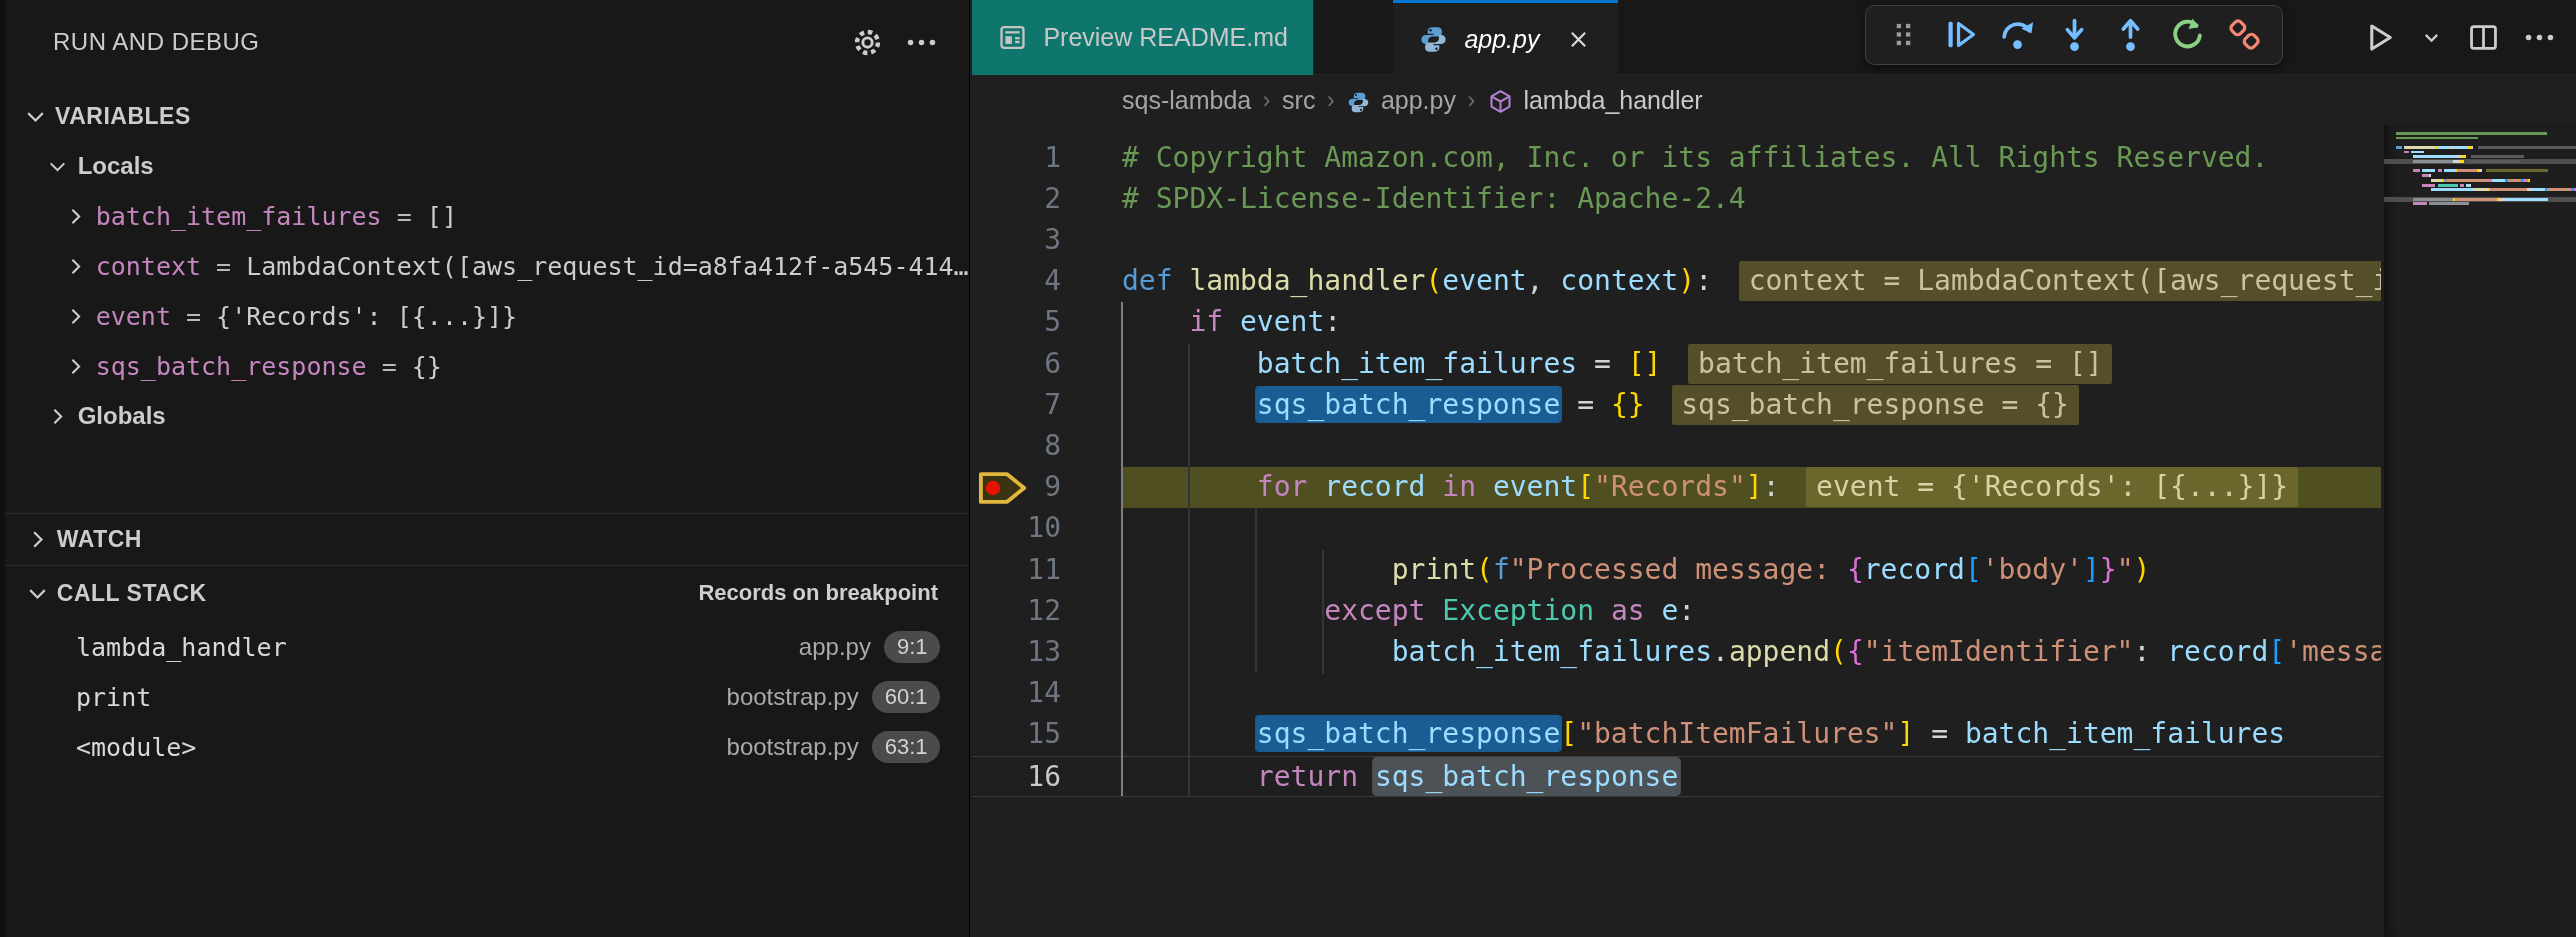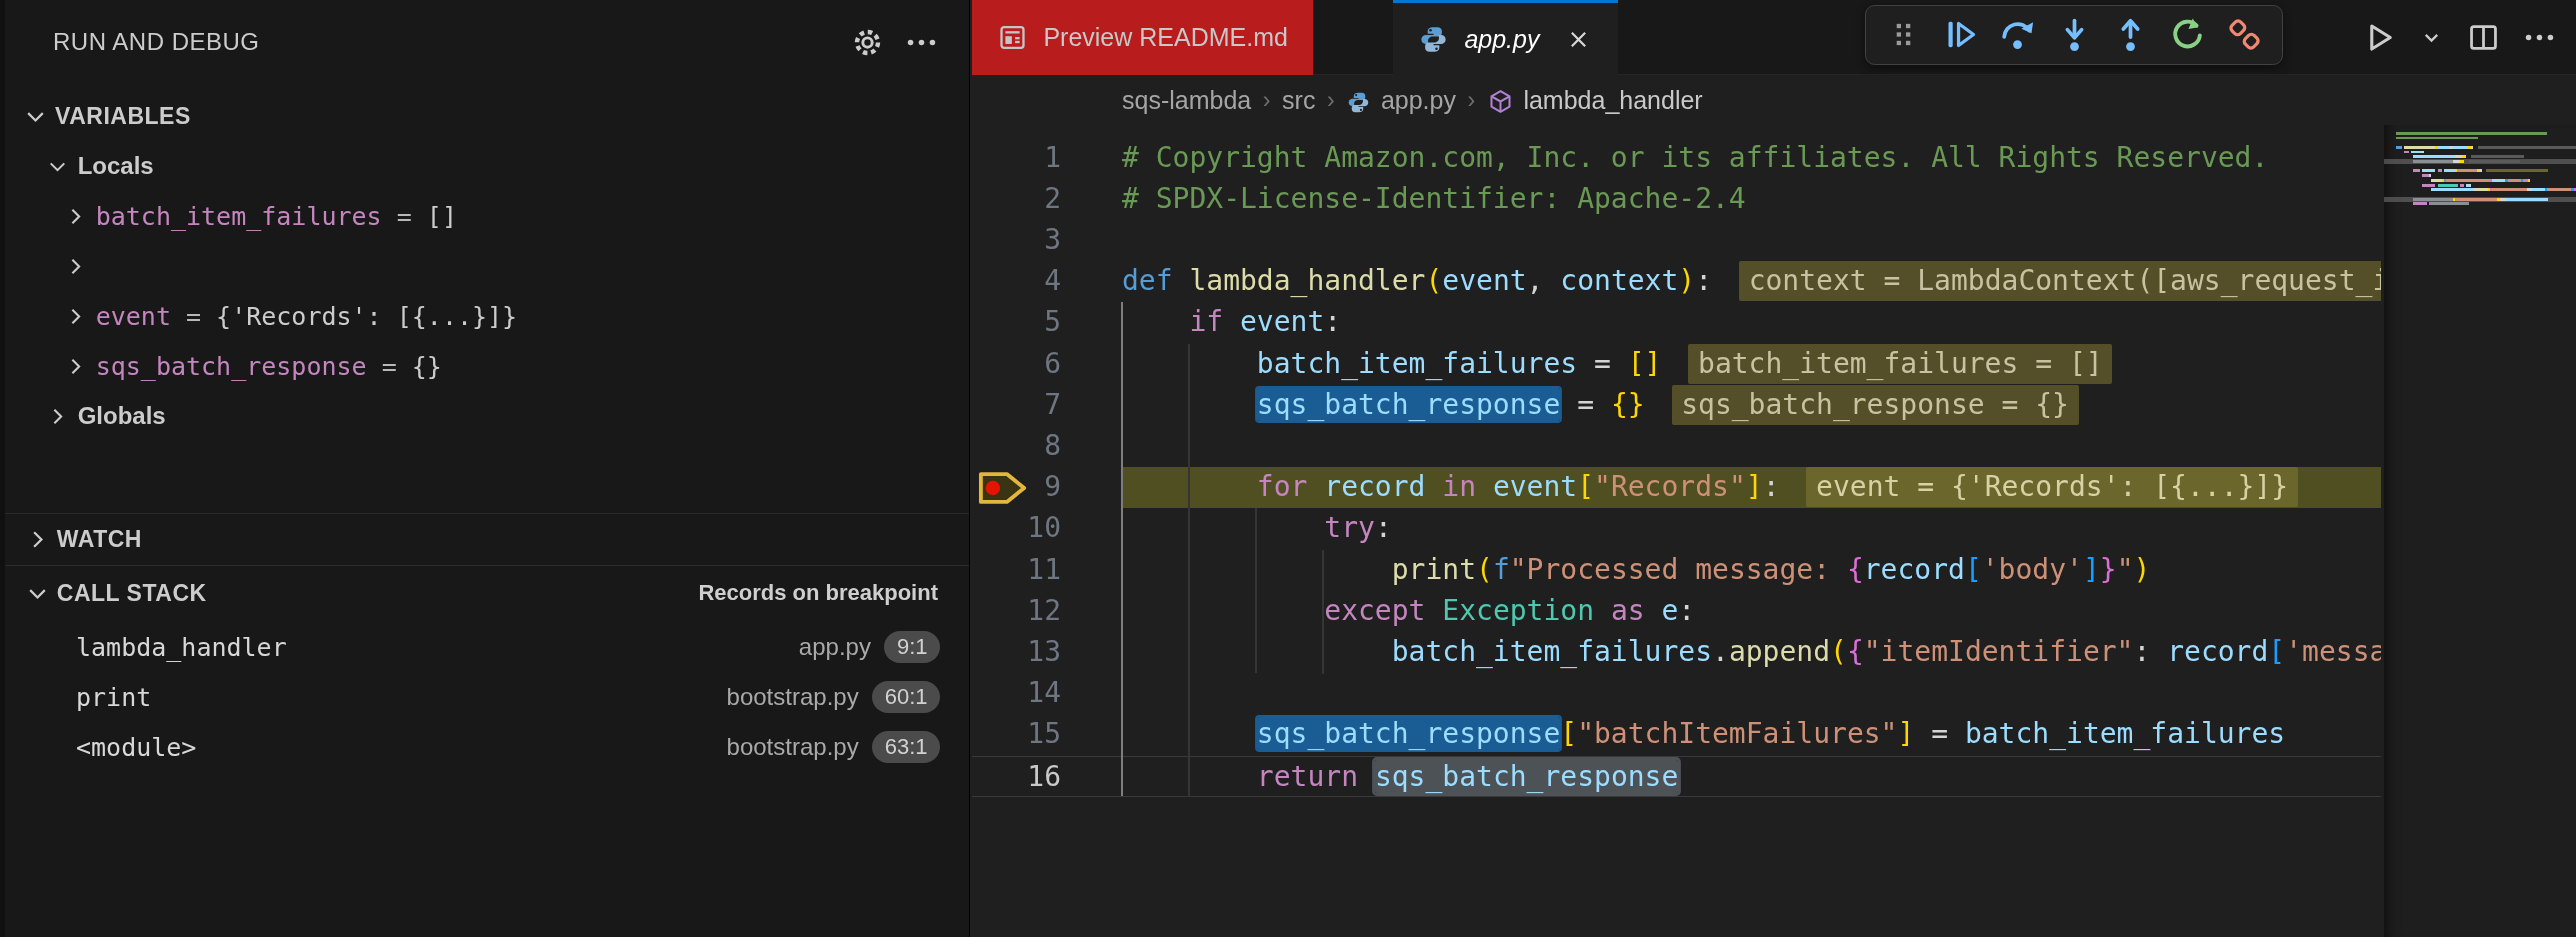--- a/index.html
+++ b/index.html
@@ -45,21 +45,21 @@
   .frame-right { position:absolute; right:29px; display:flex; align-items:center; gap:13.5px; }
   .frame-file { font-size:24px; color:#a9a9a9; }
   .badge { background:#4b4b4b; color:#d2d2d2; border-radius:17.3px; font-size:22px; padding:2.9px 12.5px; font-family:"Liberation Sans",sans-serif; }
   #paused-status { position:absolute; right:31px; top:0; height:100%; display:flex; align-items:center; font-size:22px; font-weight:700; color:#cfcfcf; }
 
   
   #editor { position:absolute; left:972px; top:0; width:1604px; height:938px; background:#1f1f1f; }
   #tabbar { position:absolute; left:0; top:0; width:100%; height:75px; background:#181818; border-bottom:1px solid #252525; }
   .tab { position:absolute; top:0; height:75px; display:flex; align-items:center; gap:15.4px; padding:0 25px; cursor:pointer; }
   .tab .tab-label { font-size:25px; white-space:nowrap; }
-  .tab.inactive { background:#b91c1c; border-right:1px solid #252525; color:#c8c8c8; }
+  .tab.inactive { background:#0f766e; border-right:1px solid #252525; color:#c8c8c8; }
   .tab.active { background:#1f1f1f; border-top:3.9px solid #0078d4; height:76px; color:#ffffff; }
   .tab.active .tab-label { font-style:italic; font-weight:500; }
   .tab-close { margin-left:9.6px; display:flex; align-items:center; cursor:pointer; }
 
   #debug-toolbar {
     position:absolute; left:893px; top:4.8px; width:418px; height:60px;
     background:#1f1f20; border:1px solid #424242; border-radius:9.6px;
     box-shadow:0 3.9px 9.6px rgba(0,0,0,.45);
     display:flex; align-items:center; justify-content:space-around; padding:0 9.6px;
   }
@@ -145,20 +145,21 @@
             </svg>
           </span>
           <span class="var-row mono" style="margin-left:7.7px"><span class="var-name">batch_item_failures</span><span class="var-eq"> = </span><span class="var-val">[]</span></span>
         </div>
         <div class="row" style="top:241px;height:50px;">
           <span class="chev" style="margin-left:58px">
             <svg width="25" height="25" viewBox="0 0 24 24" fill="none" xmlns="http://www.w3.org/2000/svg">
               <path d="M9 5.5 L15.5 12 L9 18.5" stroke="#cccccc" stroke-width="2" fill="none"></path>
             </svg>
           </span>
+          <span class="var-row mono" style="margin-left:7.7px"><span class="var-name">context</span><span class="var-eq"> = </span><span class="var-val">LambdaContext([aws_request_id=a8fa412f-a545-414…</span></span>
         </div>
         <div class="row" style="top:291px;height:50px;">
           <span class="chev" style="margin-left:58px">
             <svg width="25" height="25" viewBox="0 0 24 24" fill="none" xmlns="http://www.w3.org/2000/svg">
               <path d="M9 5.5 L15.5 12 L9 18.5" stroke="#cccccc" stroke-width="2" fill="none"></path>
             </svg>
           </span>
           <span class="var-row mono" style="margin-left:7.7px"><span class="var-name">event</span><span class="var-eq"> = </span><span class="var-val">{'Records': [{...}]}</span></span>
         </div>
         <div class="row" style="top:341px;height:50px;">
@@ -378,21 +379,21 @@
           <div class="code-row" style="top:136px"><div class="rowbg"></div><div class="lineno mono">4</div><div class="code-text"><span class="tok" style="color: rgb(86, 156, 214);">def</span><span class="tok" style="color: rgb(212, 212, 212);"> </span><span class="tok" style="color: rgb(220, 220, 170);">lambda_handler</span><span class="tok" style="color: rgb(255, 215, 0);">(</span><span class="tok" style="color: rgb(156, 220, 254);">event</span><span class="tok" style="color: rgb(212, 212, 212);">, </span><span class="tok" style="color: rgb(156, 220, 254);">context</span><span class="tok" style="color: rgb(255, 215, 0);">)</span><span class="tok" style="color: rgb(212, 212, 212);">:</span><span class="hint mono">context = LambdaContext([aws_request_id=a8fa412f-a545-414</span></div></div>
           <div class="code-row" style="top:177px"><div class="rowbg"></div><div class="lineno mono">5</div><div class="code-text"><span class="tok" style="color: rgb(212, 212, 212);">    </span><span class="tok" style="color: rgb(197, 134, 192);">if</span><span class="tok" style="color: rgb(212, 212, 212);"> </span><span class="tok" style="color: rgb(156, 220, 254);">event</span><span class="tok" style="color: rgb(212, 212, 212);">:</span></div></div>
           <div class="code-row" style="top:219px"><div class="rowbg"></div><div class="lineno mono">6</div><div class="code-text"><span class="tok" style="color: rgb(212, 212, 212);">        </span><span class="tok" style="color: rgb(156, 220, 254);">batch_item_failures</span><span class="tok" style="color: rgb(212, 212, 212);"> = </span><span class="tok" style="color: rgb(255, 215, 0);">[]</span><span class="hint mono">batch_item_failures = []</span></div></div>
           <div class="code-row" style="top:260px"><div class="rowbg"></div><div class="lineno mono">7</div><div class="code-text"><span class="tok" style="color: rgb(212, 212, 212);">        </span><span class="tok hl-word" style="color: rgb(156, 220, 254);">sqs_batch_response</span><span class="tok" style="color: rgb(212, 212, 212);"> = </span><span class="tok" style="color: rgb(255, 215, 0);">{}</span><span class="hint mono">sqs_batch_response = {}</span></div></div>
           <div class="code-row" style="top:301px"><div class="rowbg"></div><div class="lineno mono">8</div><div class="code-text"></div></div>
           <div class="code-row stack" style="top:342px"><div class="rowbg"></div><div class="lineno mono">9</div><div class="code-text"><span class="tok" style="color: rgb(212, 212, 212);">        </span><span class="tok" style="color: rgb(197, 134, 192);">for</span><span class="tok" style="color: rgb(212, 212, 212);"> </span><span class="tok" style="color: rgb(156, 220, 254);">record</span><span class="tok" style="color: rgb(212, 212, 212);"> </span><span class="tok" style="color: rgb(197, 134, 192);">in</span><span class="tok" style="color: rgb(212, 212, 212);"> </span><span class="tok" style="color: rgb(156, 220, 254);">event</span><span class="tok" style="color: rgb(255, 215, 0);">[</span><span class="tok" style="color: rgb(206, 145, 120);">"Records"</span><span class="tok" style="color: rgb(255, 215, 0);">]</span><span class="tok" style="color: rgb(212, 212, 212);">:</span><span class="hint mono">event = {'Records': [{...}]}</span></div></div>
           <div id="bp-arrow" style="top:345px"><svg width="50" height="36" viewBox="0 0 52 37">
               <path d="M3 4 h27 l18 14.5 -18 14.5 H3 Z" fill="#3a3414" stroke="#e2b73d" stroke-width="4" stroke-linejoin="round"></path>
               <circle cx="15.5" cy="18.5" r="7.5" fill="#e51400"></circle>
             </svg></div>
-          <div class="code-row" style="top:383px"><div class="rowbg"></div><div class="lineno mono">10</div><div class="code-text"><span class="tok" style="color: rgb(212, 212, 212);">            </span><span class="tok" style="color: rgb(197, 134, 192);">try</span><span class="tok" style="color: rgb(212, 212, 212);">:</span></div></div>
+          <div class="code-row" style="top:383px"><div class="rowbg"></div><div class="lineno mono">10</div></div>
           <div class="code-row" style="top:425px"><div class="rowbg"></div><div class="lineno mono">11</div><div class="code-text"><span class="tok" style="color: rgb(212, 212, 212);">                </span><span class="tok" style="color: rgb(220, 220, 170);">print</span><span class="tok" style="color: rgb(255, 215, 0);">(</span><span class="tok" style="color: rgb(86, 156, 214);">f</span><span class="tok" style="color: rgb(206, 145, 120);">"Processed message: </span><span class="tok" style="color: rgb(218, 112, 214);">{</span><span class="tok" style="color: rgb(156, 220, 254);">record</span><span class="tok" style="color: rgb(23, 159, 255);">[</span><span class="tok" style="color: rgb(206, 145, 120);">'body'</span><span class="tok" style="color: rgb(23, 159, 255);">]</span><span class="tok" style="color: rgb(218, 112, 214);">}</span><span class="tok" style="color: rgb(206, 145, 120);">"</span><span class="tok" style="color: rgb(255, 215, 0);">)</span></div></div>
           <div class="code-row" style="top:466px"><div class="rowbg"></div><div class="lineno mono">12</div><div class="code-text"><span class="tok" style="color: rgb(212, 212, 212);">            </span><span class="tok" style="color: rgb(197, 134, 192);">except</span><span class="tok" style="color: rgb(212, 212, 212);"> </span><span class="tok" style="color: rgb(78, 201, 176);">Exception</span><span class="tok" style="color: rgb(212, 212, 212);"> </span><span class="tok" style="color: rgb(197, 134, 192);">as</span><span class="tok" style="color: rgb(212, 212, 212);"> </span><span class="tok" style="color: rgb(156, 220, 254);">e</span><span class="tok" style="color: rgb(212, 212, 212);">:</span></div></div>
           <div class="code-row" style="top:507px"><div class="rowbg"></div><div class="lineno mono">13</div><div class="code-text"><span class="tok" style="color: rgb(212, 212, 212);">                </span><span class="tok" style="color: rgb(156, 220, 254);">batch_item_failures</span><span class="tok" style="color: rgb(212, 212, 212);">.</span><span class="tok" style="color: rgb(220, 220, 170);">append</span><span class="tok" style="color: rgb(255, 215, 0);">(</span><span class="tok" style="color: rgb(218, 112, 214);">{</span><span class="tok" style="color: rgb(206, 145, 120);">"itemIdentifier"</span><span class="tok" style="color: rgb(212, 212, 212);">: </span><span class="tok" style="color: rgb(156, 220, 254);">record</span><span class="tok" style="color: rgb(23, 159, 255);">[</span><span class="tok" style="color: rgb(206, 145, 120);">'messageId'</span></div></div>
           <div class="code-row" style="top:548px"><div class="rowbg"></div><div class="lineno mono">14</div><div class="code-text"></div></div>
           <div class="code-row" style="top:589px"><div class="rowbg"></div><div class="lineno mono">15</div><div class="code-text"><span class="tok" style="color: rgb(212, 212, 212);">        </span><span class="tok hl-word" style="color: rgb(156, 220, 254);">sqs_batch_response</span><span class="tok" style="color: rgb(255, 215, 0);">[</span><span class="tok" style="color: rgb(206, 145, 120);">"batchItemFailures"</span><span class="tok" style="color: rgb(255, 215, 0);">]</span><span class="tok" style="color: rgb(212, 212, 212);"> = </span><span class="tok" style="color: rgb(156, 220, 254);">batch_item_failures</span></div></div>
           <div class="code-row cursor" style="top:631px"><div class="rowbg"></div><div class="lineno mono">16</div><div class="code-text"><span class="tok" style="color: rgb(212, 212, 212);">        </span><span class="tok" style="color: rgb(197, 134, 192);">return</span><span class="tok" style="color: rgb(212, 212, 212);"> </span><span class="tok hl-gray" style="color: rgb(156, 220, 254);">sqs_batch_response</span></div></div>
         </div>
       <div id="minimap">
           <div class="mini-row" style="top:6.7px">
             <span class="mini-seg" style="width: 151px; background: rgb(106, 153, 85);"></span>

